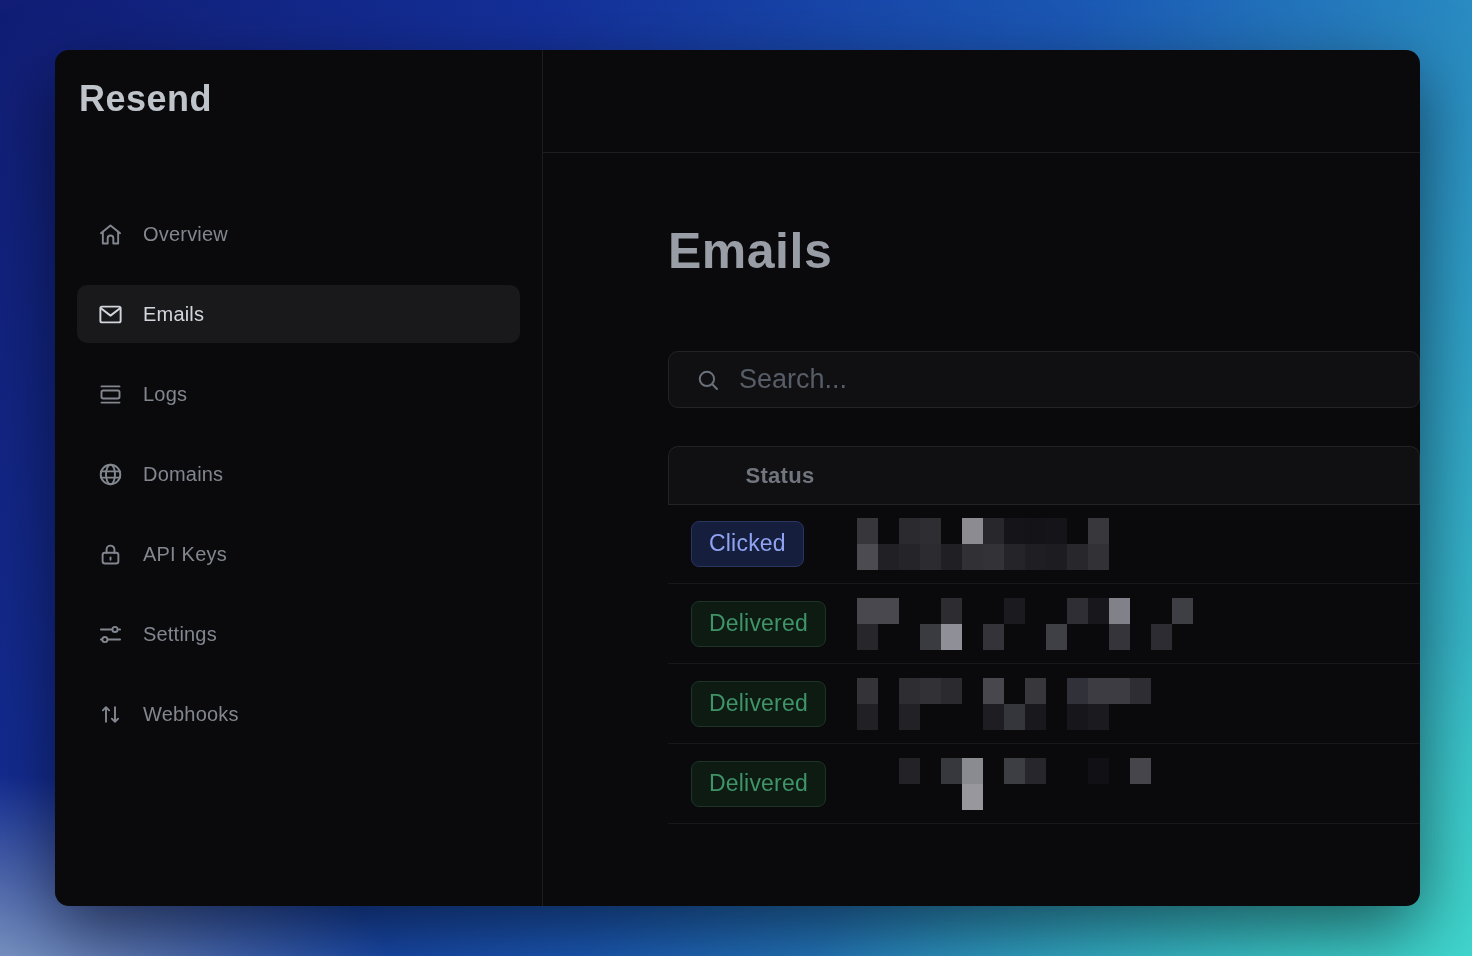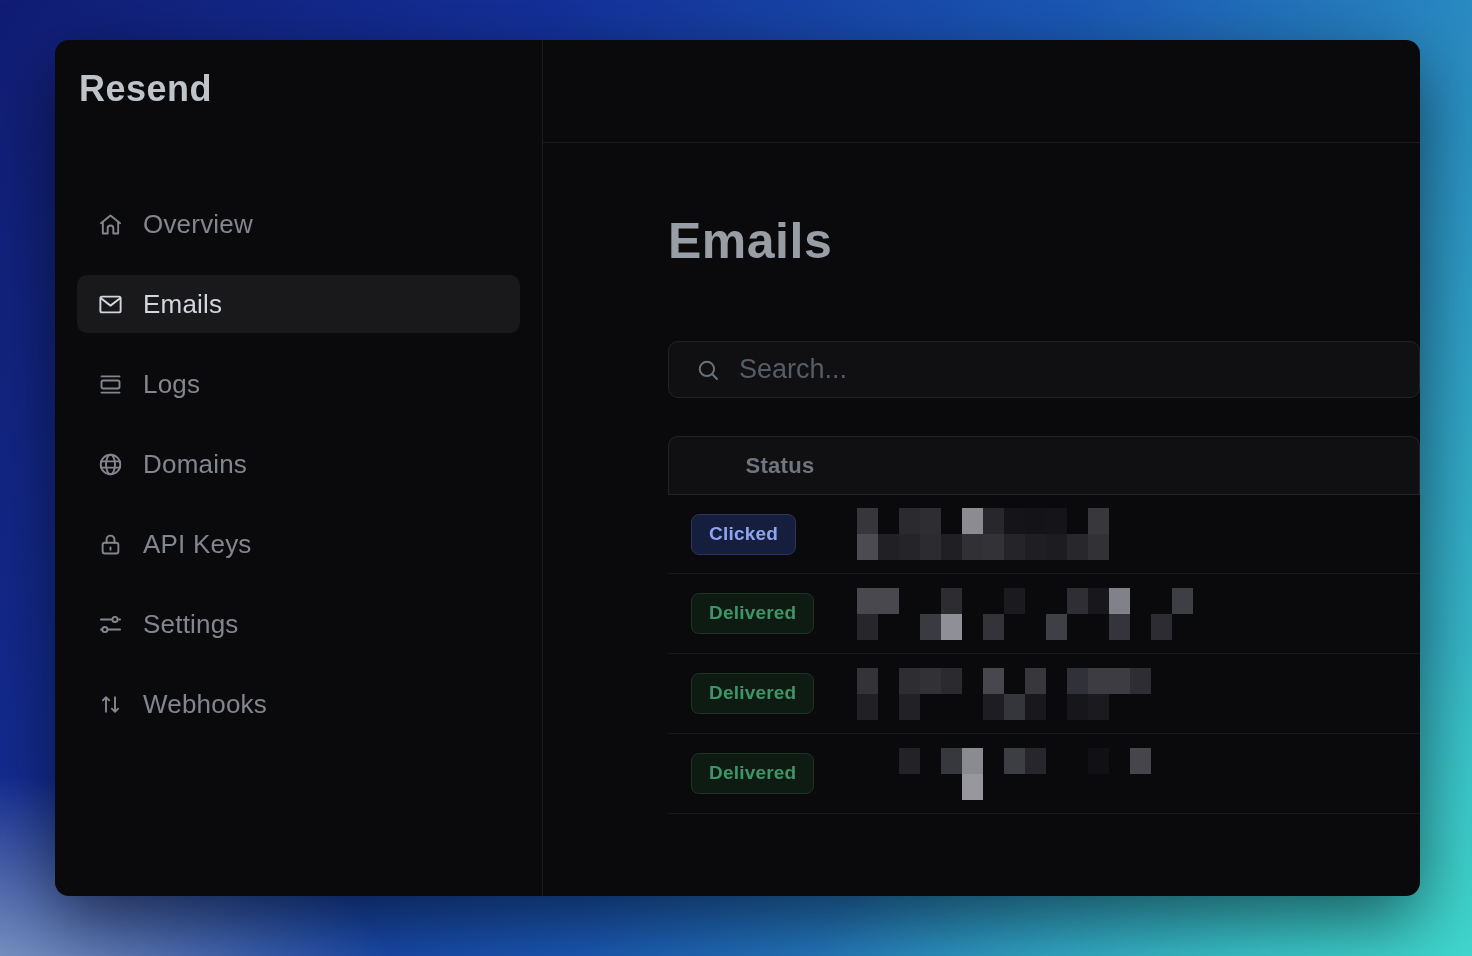--- a/index.html
+++ b/index.html
@@ -6,21 +6,21 @@
   html, body { width: 1472px; height: 956px; overflow: hidden; }
   body {
     font-family: "Liberation Sans", sans-serif;
     background:
       radial-gradient(75% 60% at -4% 106%, rgba(160,186,208,0.95) 0%, rgba(160,186,208,0) 42%),
       radial-gradient(90% 75% at 104% 108%, rgba(64,216,206,0.95) 0%, rgba(64,216,206,0) 55%),
       linear-gradient(118deg, #111d74 0%, #14309a 28%, #1b59b6 55%, #2f9ec6 82%, #3ecfcb 100%);
   }
   .window {
     position: absolute;
-    left: 55px; top: 40px;
+    left: 55px; top: 50px;
     width: 1365px; height: 856px;
     background: #0a0a0c;
     border-radius: 14px;
     box-shadow: 0 24px 70px rgba(0,0,0,0.55);
     display: flex;
     overflow: hidden;
   }
   
   .sidebar {
     width: 488px;
@@ -53,21 +53,21 @@
   .nav-item .icon {
     width: 27px; height: 27px;
     display: inline-flex;
     align-items: center;
     justify-content: center;
     flex: 0 0 27px;
   }
   .nav-item .icon svg { width: 27px; height: 27px; display: block; }
   .nav-item .label {
     margin-left: 19px;
-    font-size: 26px;
+    font-size: 20px;
     letter-spacing: 0.2px;
   }
   
   .main { flex: 1 1 auto; display: flex; flex-direction: column; min-width: 0; }
   .topbar { height: 103px; border-bottom: 1px solid #1d1d20; flex: 0 0 auto; }
   .content { padding-left: 125px; flex: 1 1 auto; }
   .page-title {
     margin-top: 70px;
     font-size: 50px;
     line-height: 56px;
@@ -116,22 +116,22 @@
     display: flex;
     align-items: center;
     border-bottom: 1px solid #18181b;
   }
   .row:first-child { border-top: 1px solid #232327; }
   .badge-cell { width: 189px; flex: 0 0 189px; padding-left: 23px; }
   .badge {
     display: inline-block;
     padding: 8px 17px 9px;
     border-radius: 8px;
-    font-size: 19px;
-    font-weight: 700;
+    font-size: 23px;
+    font-weight: 400;
     letter-spacing: 0.2px;
     border: 1px solid transparent;
   }
   .to-cell { flex: 1; position: relative; height: 80px; }
   .mosaic {
     position: absolute;
     left: 0; top: 14px;
   }
   .mosaic .mline { display: flex; height: 26px; }
   .mosaic .cell { width: 21px; height: 26px; flex: 0 0 21px; }

